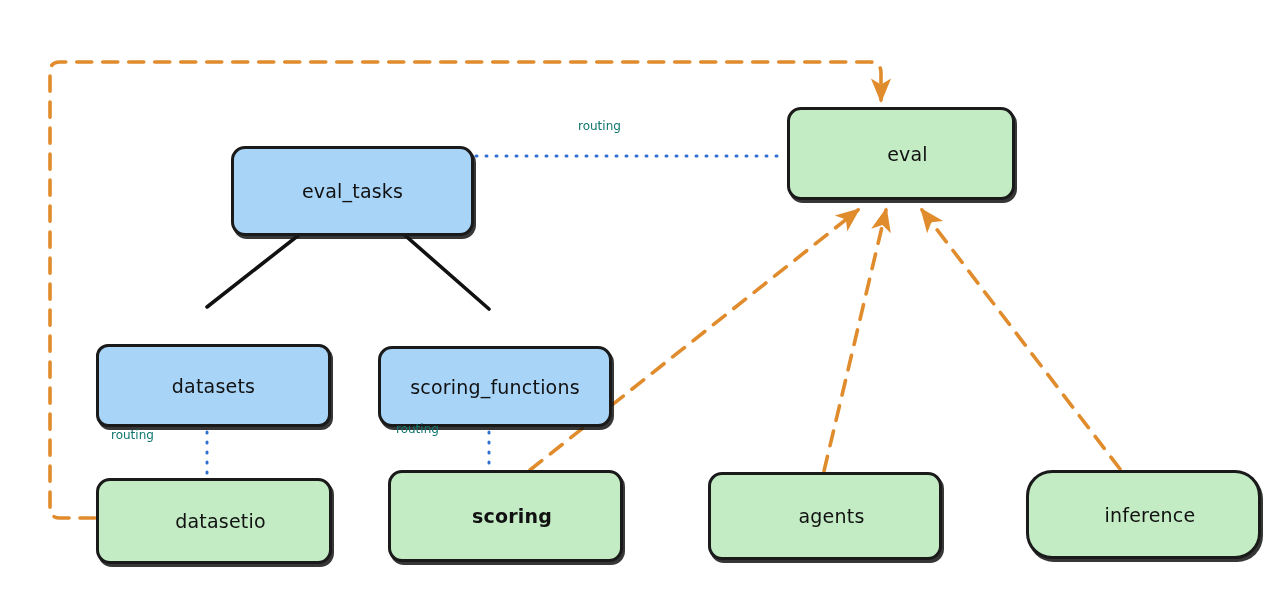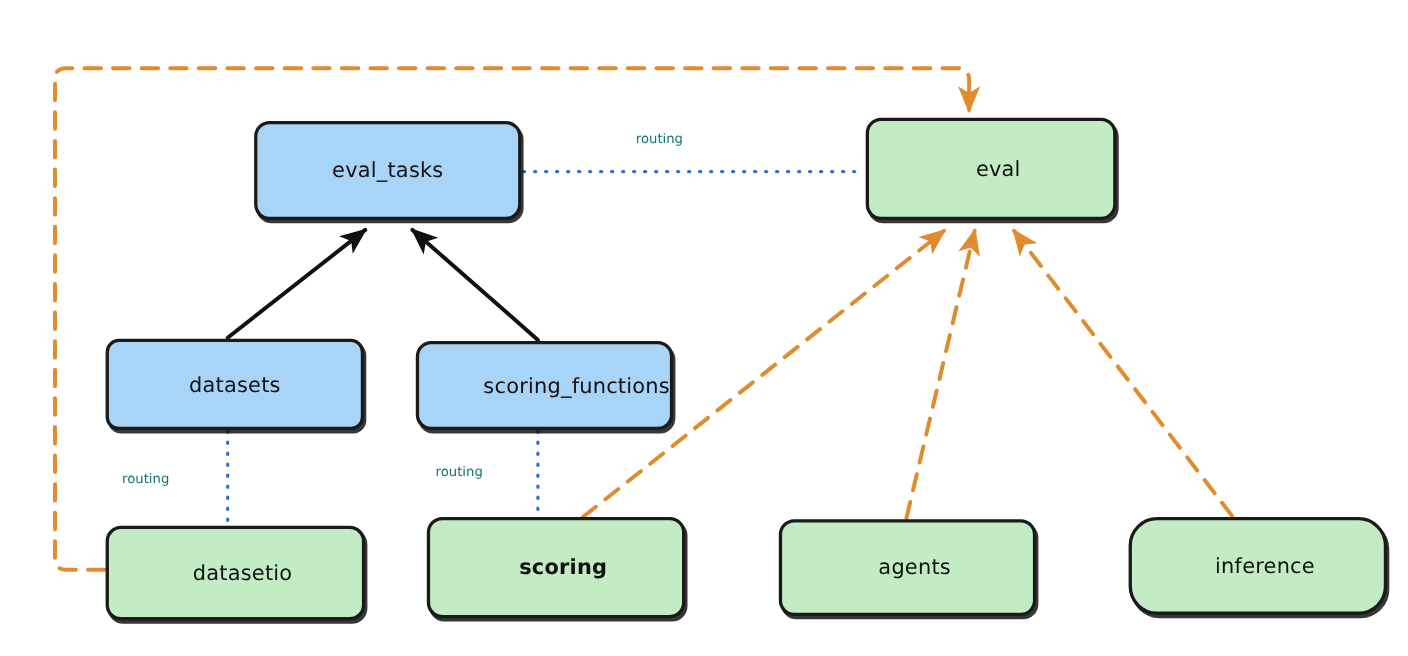--- a/index.html
+++ b/index.html
@@ -31,21 +31,21 @@
     border-radius: 14px;
     display: flex;
     align-items: center;
     justify-content: center;
     font-family: "DejaVu Sans", sans-serif;
     font-size: 19px;
     color: #111111;
     letter-spacing: 0.2px;
     box-shadow: 2px 3px 0 rgba(20,20,20,0.85);
   }
-  .node.blue  { background: #a8d4f8; }
+  .node.blue  { background: #a8d4f8; margin-top: 36px; }
   .node.green { background: #c3ecc4; padding-left: 13px; }
 
   .edge-label {
     position: absolute;
     font-family: "DejaVu Sans", sans-serif;
     font-size: 12px;
     color: #0f766e;
     white-space: nowrap;
   }
 </style>
@@ -88,21 +88,21 @@
   </div>
 
   <div class="node green" style="left:787px; top:107px; width:228px; height:93px;">
     <span>eval</span>
   </div>
 
   <div class="node blue" style="left:96px; top:308px; width:235px; height:83px;border-radius:12px;">
     <span>datasets</span>
   </div>
 
-  <div class="node blue" style="left:378px; top:310px; width:234px; height:81px;justify-content:flex-end;">
+  <div class="node blue" style="left:378px; top:310px; width:234px; height:81px;">
     <span>scoring_functions</span>
   </div>
 
   <div class="node green" style="left:96px; top:478px; width:236px; height:86px;">
     <span>datasetio</span>
   </div>
 
   <div class="node green" style="left:388px; top:470px; width:235px; height:92px;font-weight:bold;">
     <span>scoring</span>
   </div>

